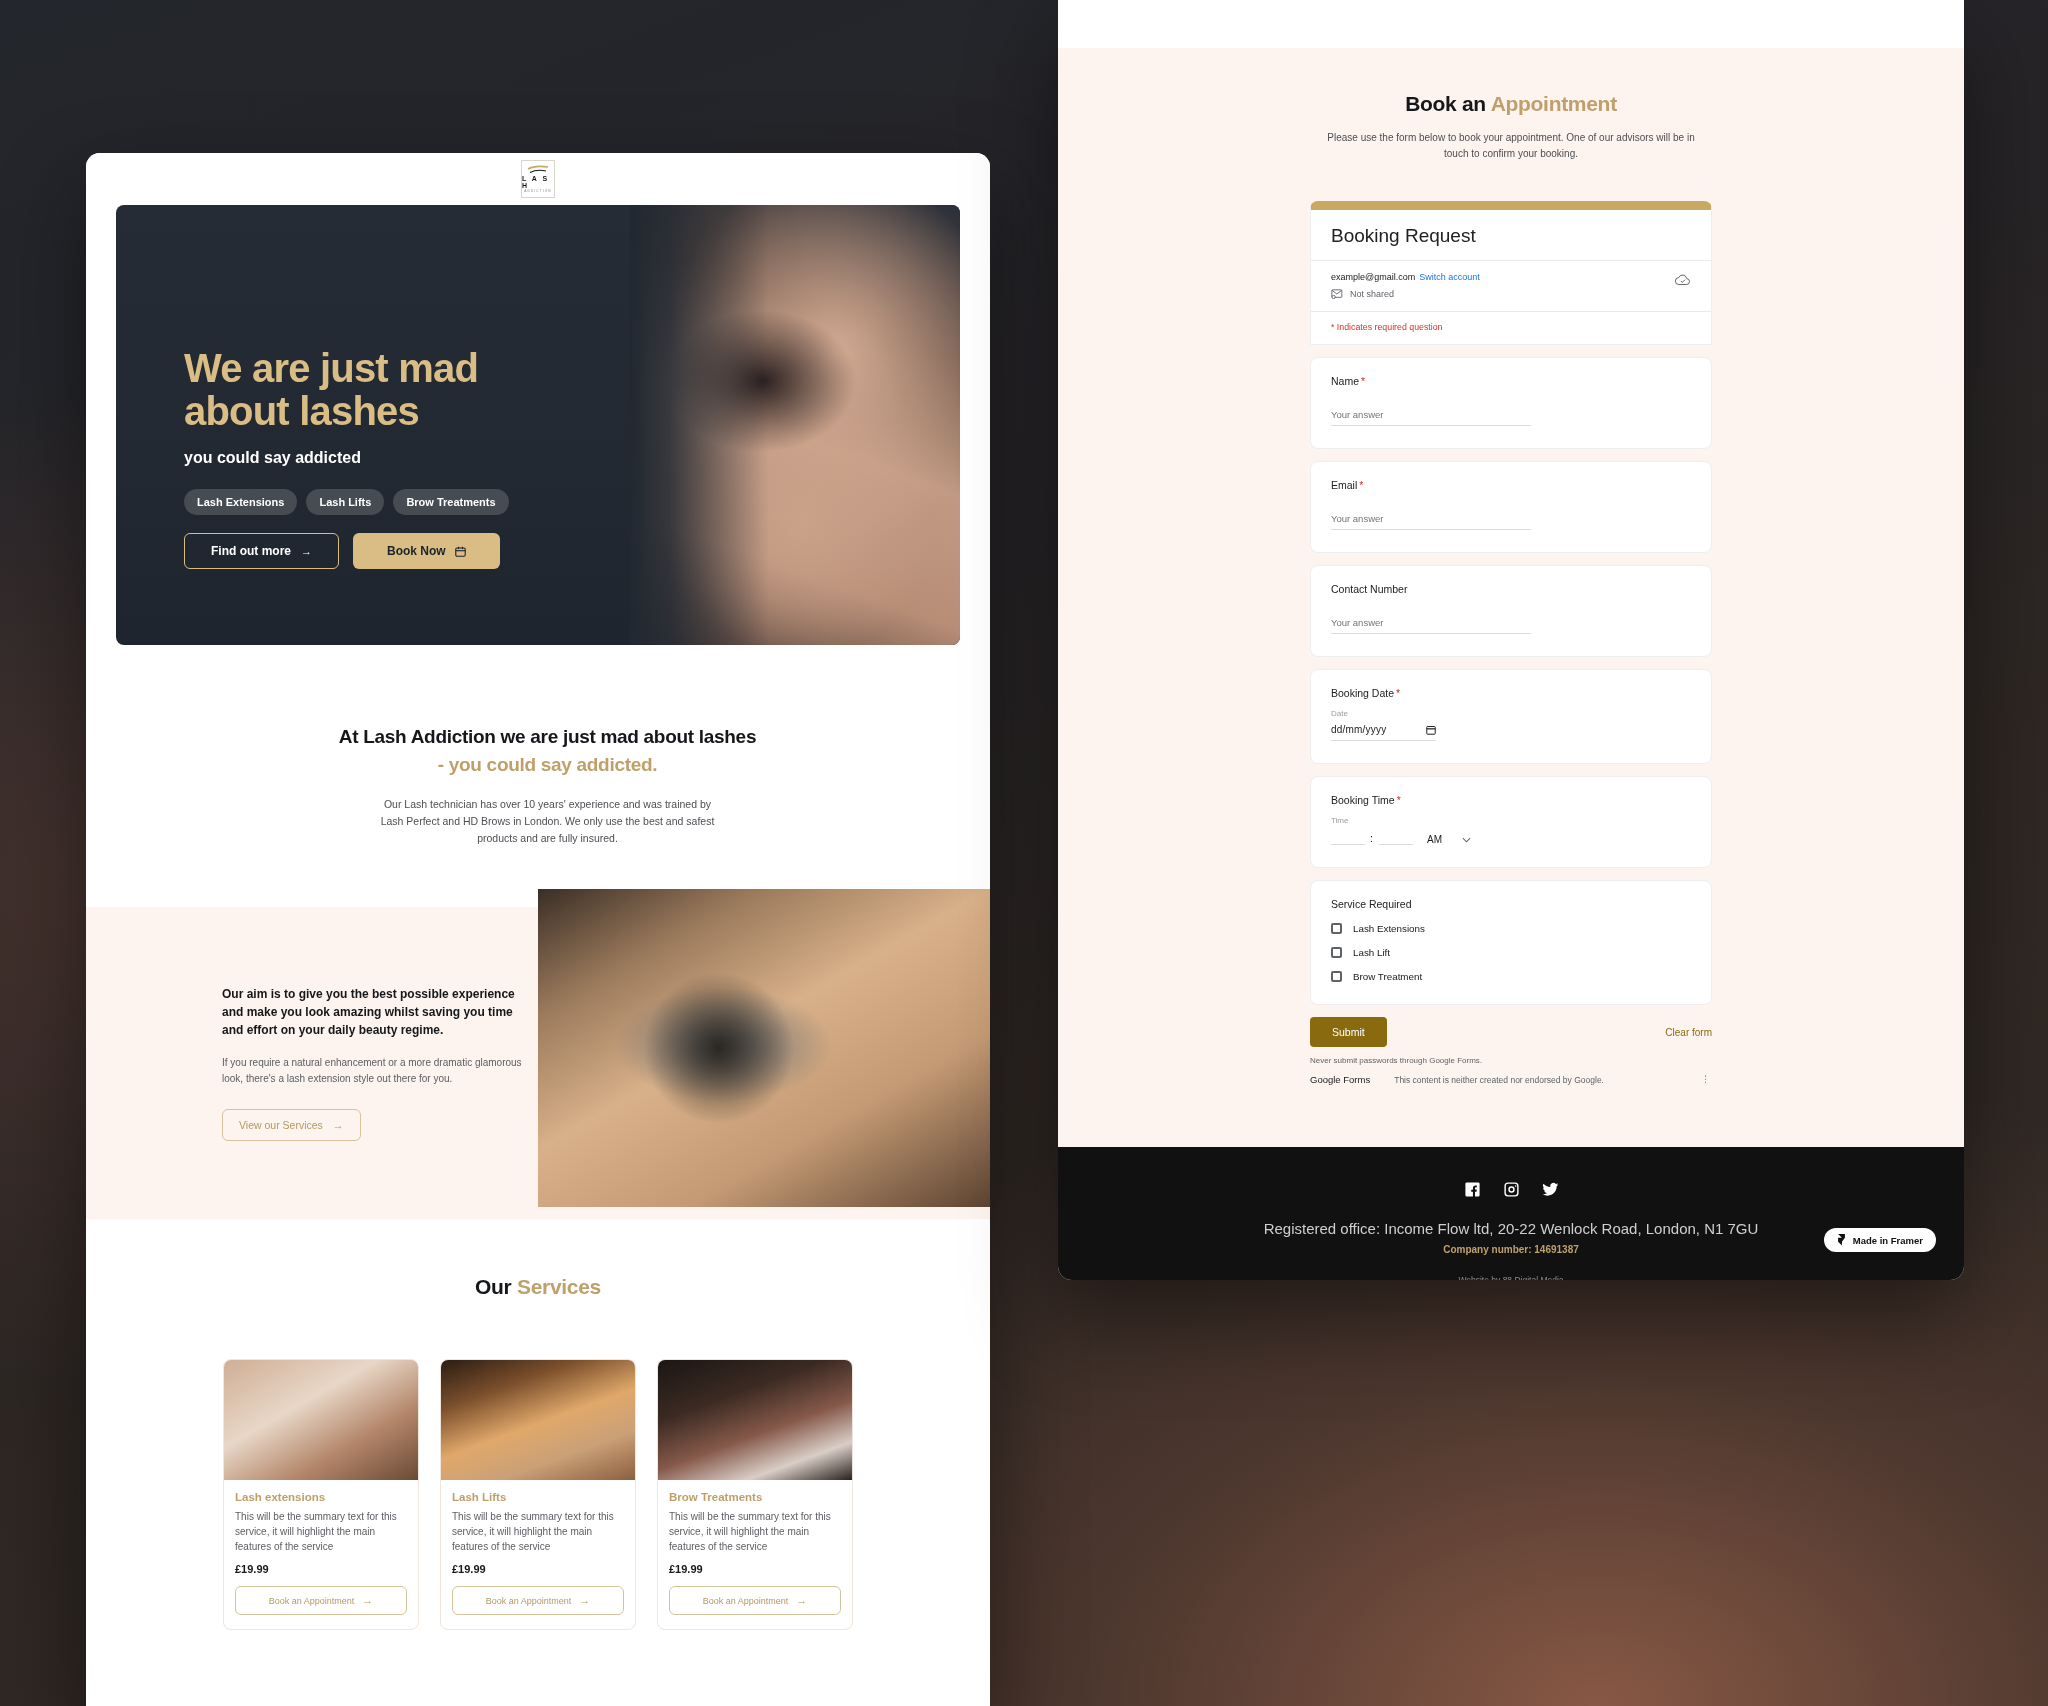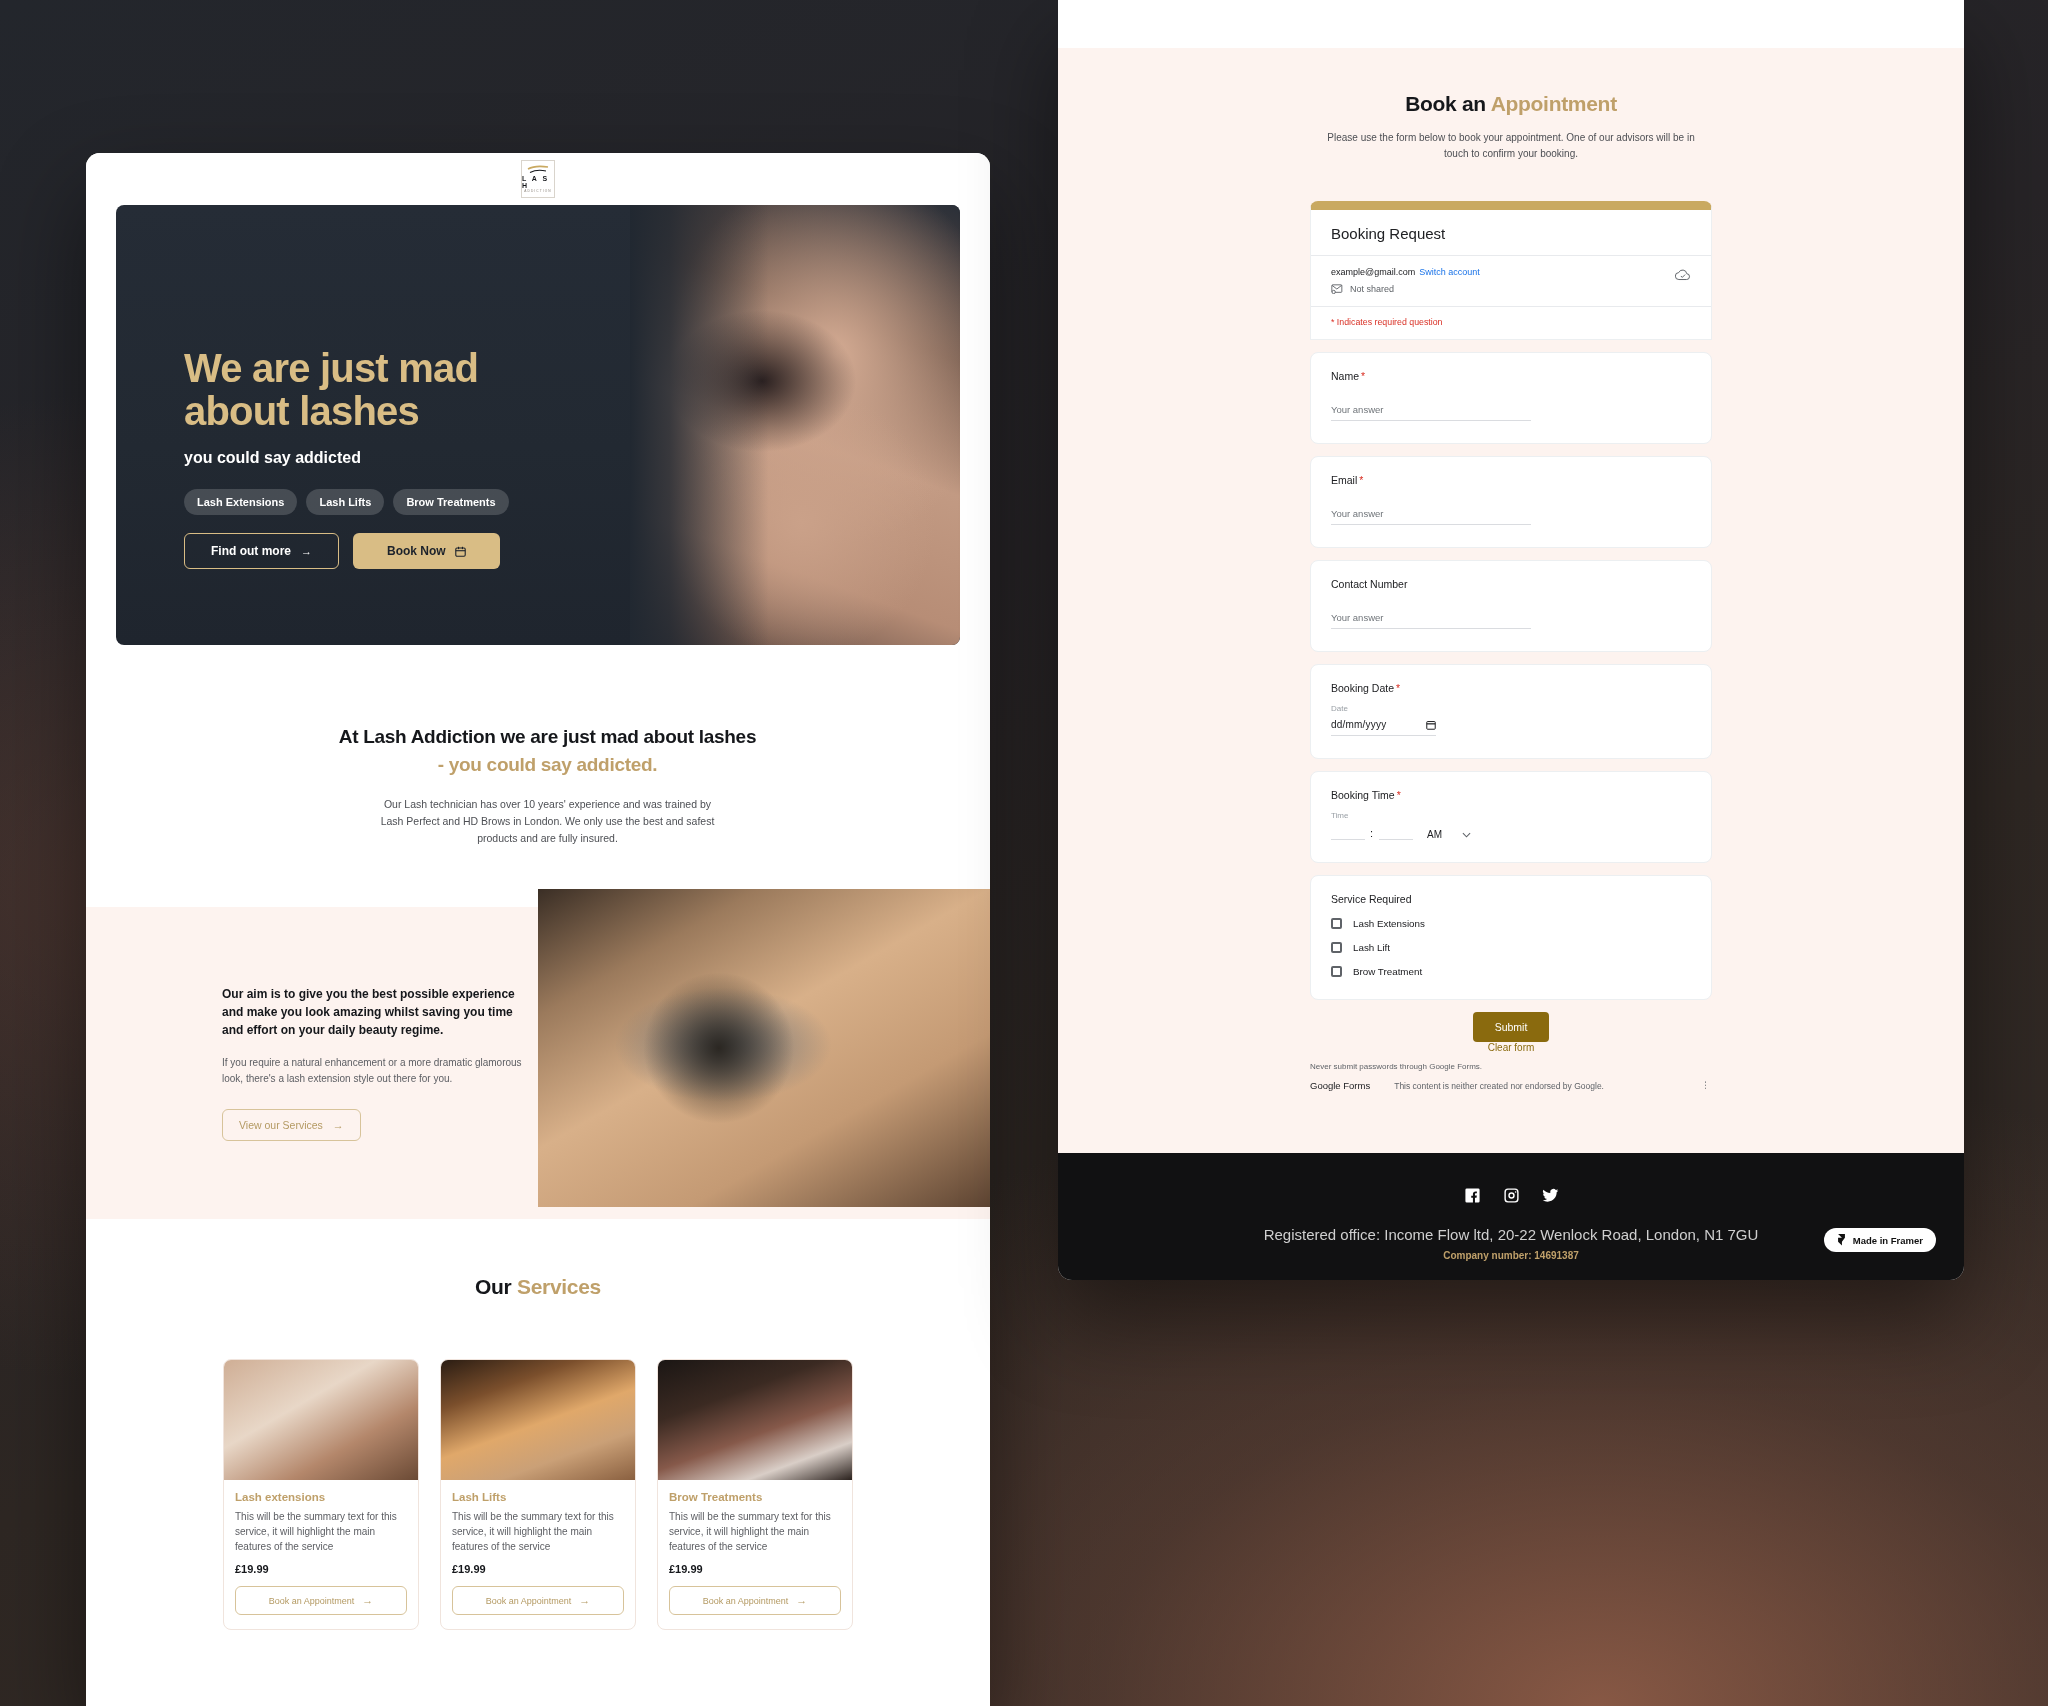--- a/index.html
+++ b/index.html
@@ -90,21 +90,21 @@
     border-radius:0 0 14px 14px;overflow:hidden;box-shadow:0 40px 90px rgba(0,0,0,.45);background:#fff;}
   .rc-top{height:48px;background:#fff;}
   .form-area{background:#fdf3ef;padding:44px 0 62px;}
   .form-area h2{text-align:center;font-size:21px;font-weight:800;color:#15171b;letter-spacing:-.3px;}
   .form-area h2 .gold{color:#bfa06a;}
   .form-area .lead{margin:14px auto 0;width:380px;text-align:center;font-size:10px;line-height:1.55;color:#4d4f54;}
 
   .gform{width:402px;margin:40px auto 0;font-family:"Liberation Sans",sans-serif;}
   .gf-card{background:#fff;border:1px solid #eceff1;border-radius:8px;margin-bottom:12px;}
   .gf-head{border-top:9px solid #c9a961;border-radius:8px 8px 0 0;}
-  .gf-title{padding:15px 20px 13px;font-size:15px;color:#202124;border-bottom:1px solid #e8eaed;}
+  .gf-title{padding:15px 20px 13px;font-size:19px;color:#202124;border-bottom:1px solid #e8eaed;}
   .gf-acct{padding:11px 20px 12px;border-bottom:1px solid #e8eaed;position:relative;}
   .gf-acct .row1{font-size:9px;color:#202124;}
   .gf-acct .row1 a{color:#1a73e8;margin-left:4px;}
   .gf-acct .row2{margin-top:7px;font-size:9px;color:#5f6368;display:flex;align-items:center;gap:7px;}
   .cloud{position:absolute;right:20px;top:13px;}
   .gf-req{padding:10px 20px 12px;font-size:8.8px;color:#d93025;}
 
   .gf-q{padding:17px 20px 22px;}
   .gf-label{font-size:10.5px;color:#202124;}
   .gf-label .star{color:#d93025;margin-left:2px;}
@@ -115,21 +115,21 @@
     border-bottom:1px solid #dadce0;padding-bottom:5px;}
   .gf-dateline .txt{font-size:10px;color:#202124;letter-spacing:.2px;}
   .gf-timeline{margin-top:6px;display:flex;align-items:flex-end;gap:14px;}
   .tslot{width:34px;border-bottom:1px solid #dadce0;height:14px;position:relative;}
   .tcolon{font-size:11px;color:#202124;position:absolute;right:-8px;bottom:0;}
   .ampm{font-size:10px;color:#202124;display:flex;align-items:center;gap:20px;}
   .cb-row{display:flex;align-items:center;gap:11px;margin-top:13px;}
   .cbox{width:11px;height:11px;border:2px solid #5f6368;border-radius:2px;}
   .cb-row span{font-size:9.8px;color:#202124;}
 
-  .gf-actions{display:flex;align-items:center;justify-content:space-between;margin-top:2px;flex-direction:column;}
+  .gf-actions{display:flex;align-items:center;justify-content:space-between;margin-top:2px;}
   .submit-btn{background:#8a6a0e;color:#fff;font-size:10.5px;padding:9px 22px;border-radius:4px;}
   .clear-link{font-size:10px;color:#8a6a0e;}
   .gf-note{margin-top:9px;font-size:8px;color:#5f6368;}
   .gf-footer{margin-top:9px;display:flex;align-items:center;gap:24px;font-size:8.5px;color:#5f6368;position:relative;padding-right:20px;}
   .gf-footer .gfm{color:#202124;font-size:9.5px;}
   .kebab{position:absolute;right:2px;top:2px;color:#5f6368;font-size:9px;letter-spacing:0;line-height:.7;}
 
   
   .site-footer{background:#111112;padding:34px 0 36px;text-align:center;}
   .socials{display:flex;gap:22px;justify-content:center;}

